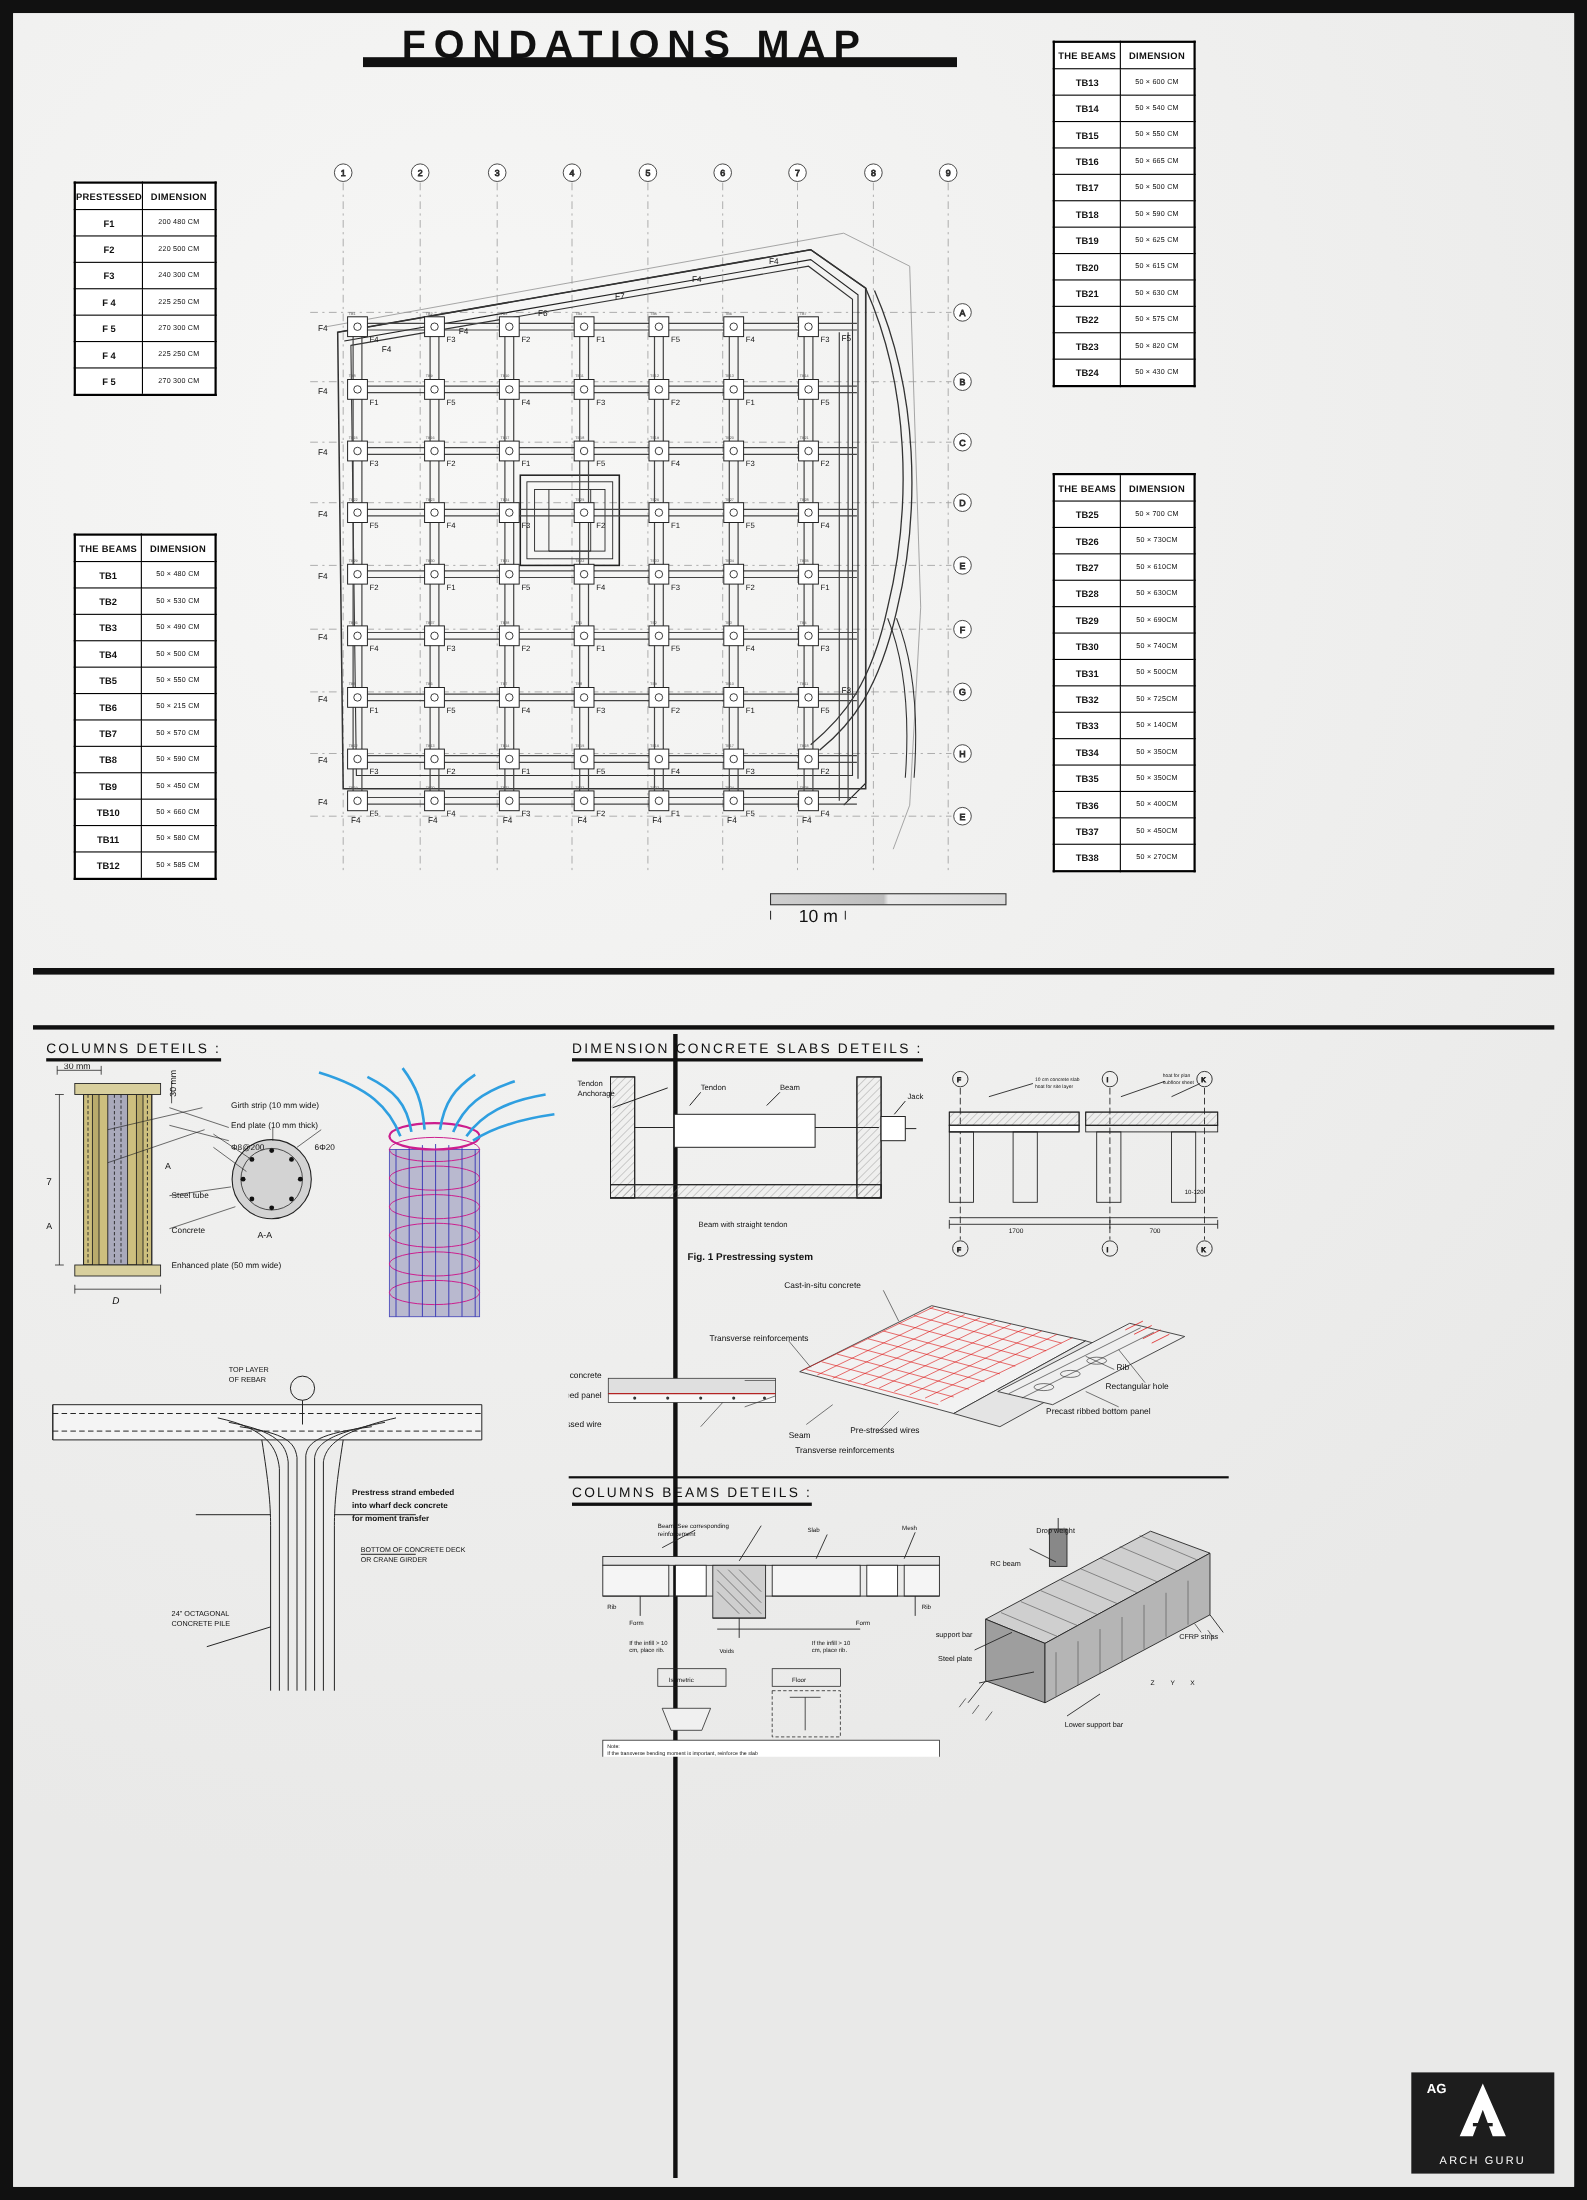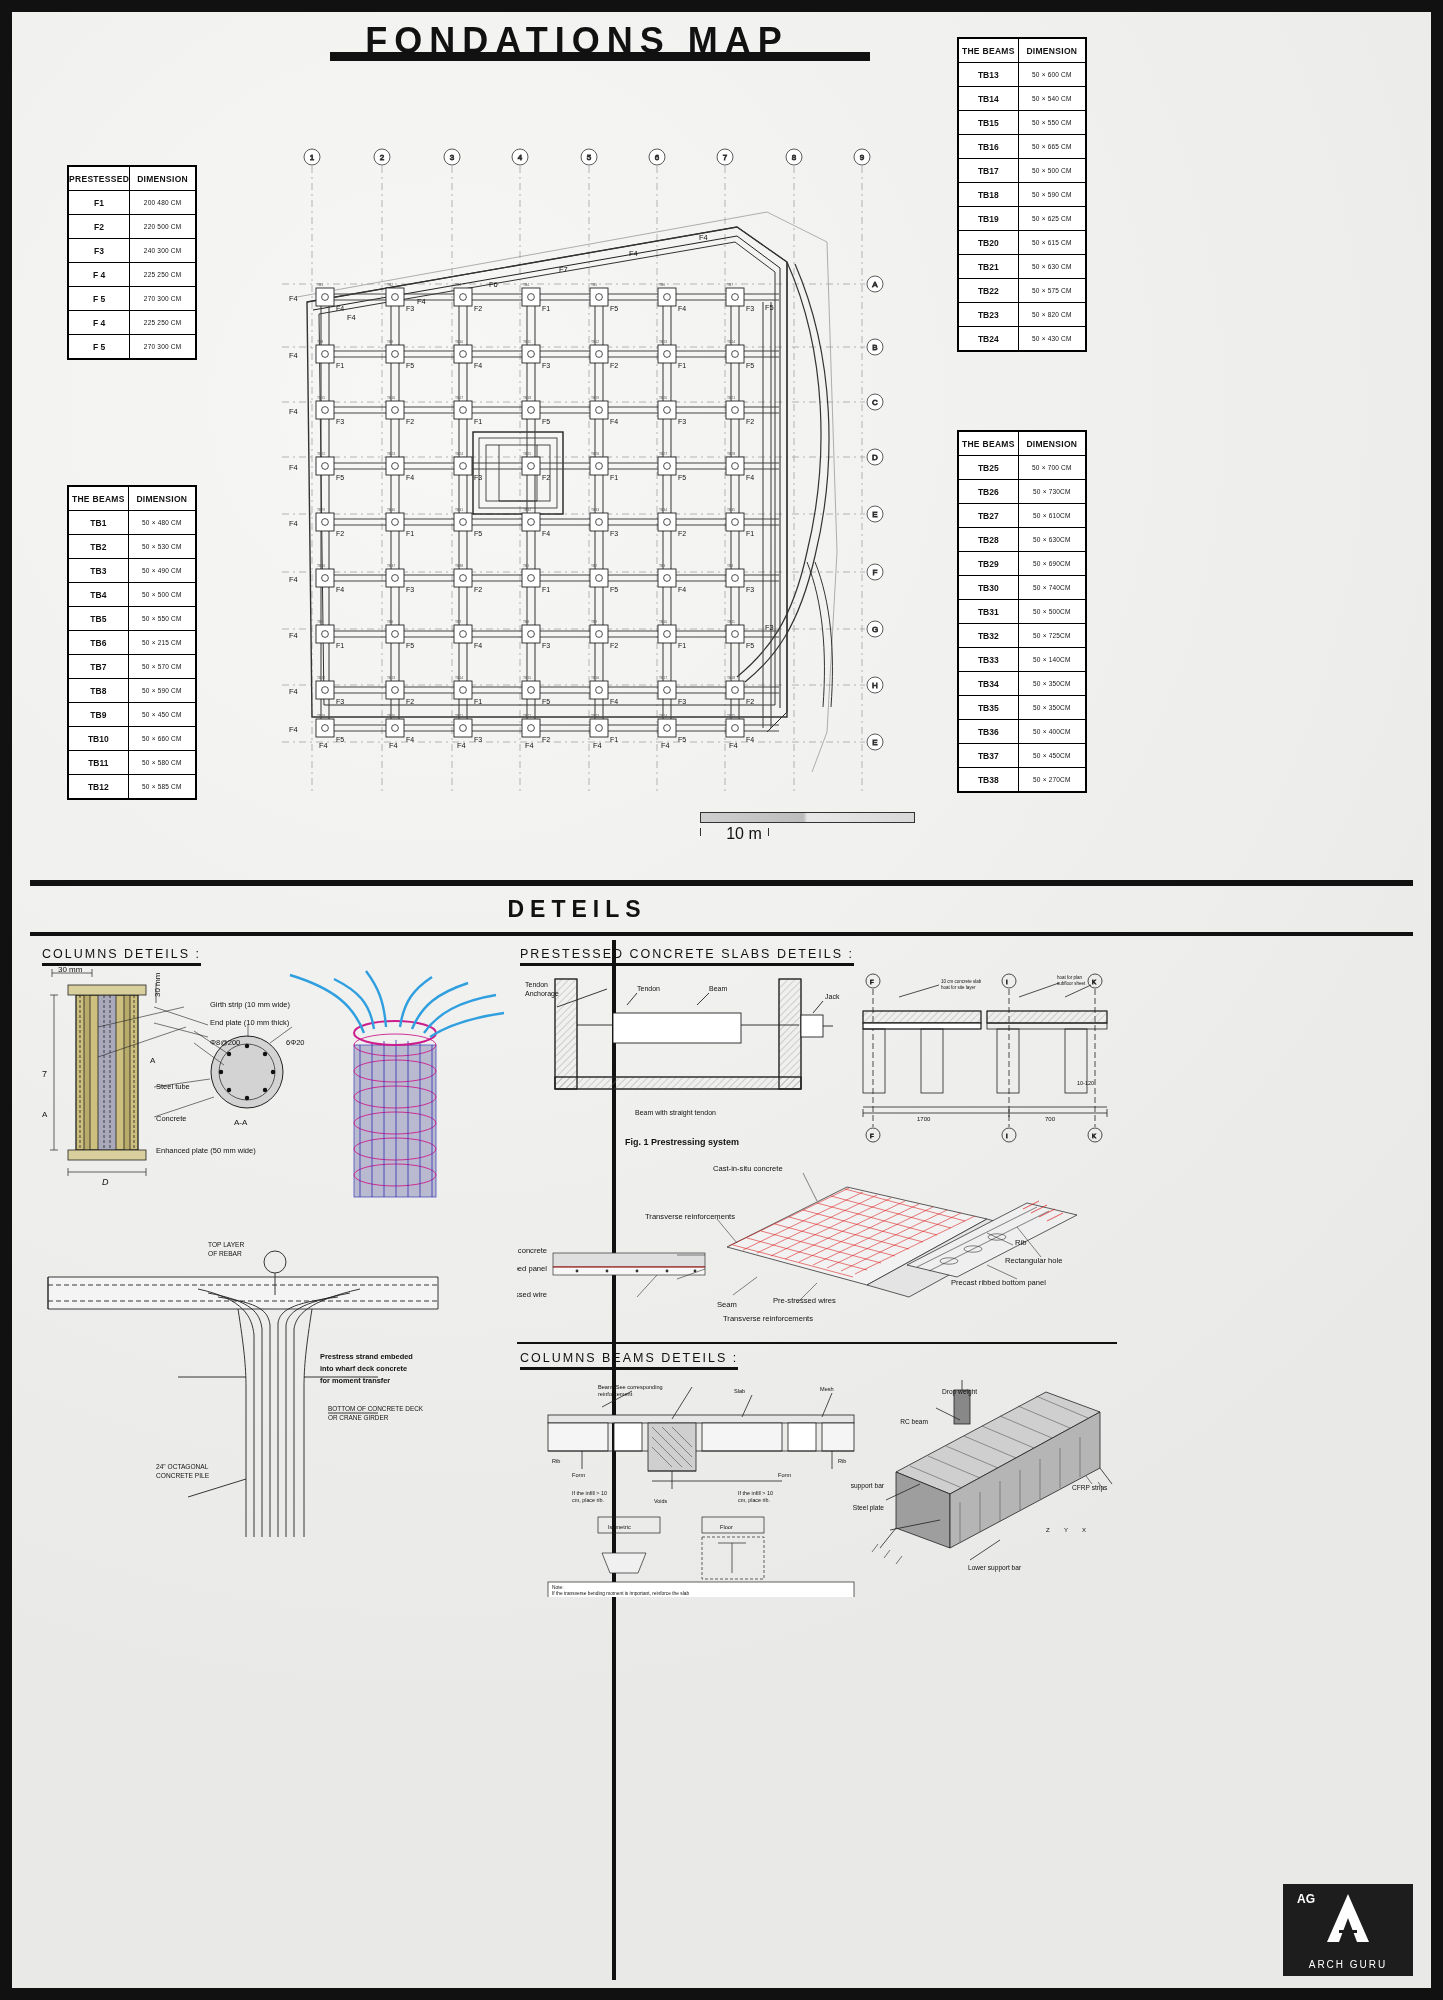--- a/index.html
+++ b/index.html
@@ -897,21 +897,20 @@
   <div class="scalebar">
     <div class="bar"></div>
     <div class="ticks">
       <span></span>
       <span class="r"></span>
       <div class="lbl">10 m</div>
     </div>
   </div>
 
   <div class="hbar" style="left:18px;top:868px;width:1383px;height:6px;"></div>
-  <div class="section-title">DETEILS</div>
   <div class="hbar" style="left:18px;top:920px;width:1383px;height:4px;"></div>
 
   <div class="vrule" style="left:600px;top:928px;width:4px;height:1040px;"></div>
 
   <div style="position:absolute;left:30px;top:932px;">
     <span class="panel-title">COLUMNS DETEILS  :</span>
   </div>
 
   <svg style="position:absolute;left:22px;top:955px;" width="570" height="240">
 
@@ -1050,21 +1049,21 @@
     <text x="282" y="142" font-size="7.4" fill="#111" font-weight="bold">Prestress strand embeded</text>
     <text x="282" y="154" font-size="7.4" fill="#111" font-weight="bold">into wharf deck concrete</text>
     <text x="282" y="166" font-size="7.4" fill="#111" font-weight="bold">for moment transfer</text>
     <text x="290" y="194" font-size="6.4" fill="#111">BOTTOM OF CONCRETE DECK</text>
     <text x="290" y="203" font-size="6.4" fill="#111">OR CRANE GIRDER</text>
     <text x="118" y="252" font-size="6.6" fill="#111">24" OCTAGONAL</text>
     <text x="118" y="261" font-size="6.6" fill="#111">CONCRETE PILE</text>
   </svg>
 
   <div style="position:absolute;left:508px;top:932px;">
-    <span class="panel-title">PRESTESSED CONCRETE SLABS DETEILS :</span>
+    <span class="panel-title">DIMENSION CONCRETE SLABS DETEILS :</span>
   </div>
 
   <svg style="position:absolute;left:505px;top:955px;" width="600" height="195">
 
     <g stroke="#222" fill="none" stroke-width="0.9">
       <rect x="38" y="12" width="22" height="110" fill="url(#hatchP)"></rect>
       <rect x="38" y="12" width="22" height="110"></rect>
       <rect x="262" y="12" width="22" height="110" fill="url(#hatchP)"></rect>
       <rect x="262" y="12" width="22" height="110"></rect>
       <rect x="38" y="110" width="246" height="12" fill="url(#hatchP)"></rect>

